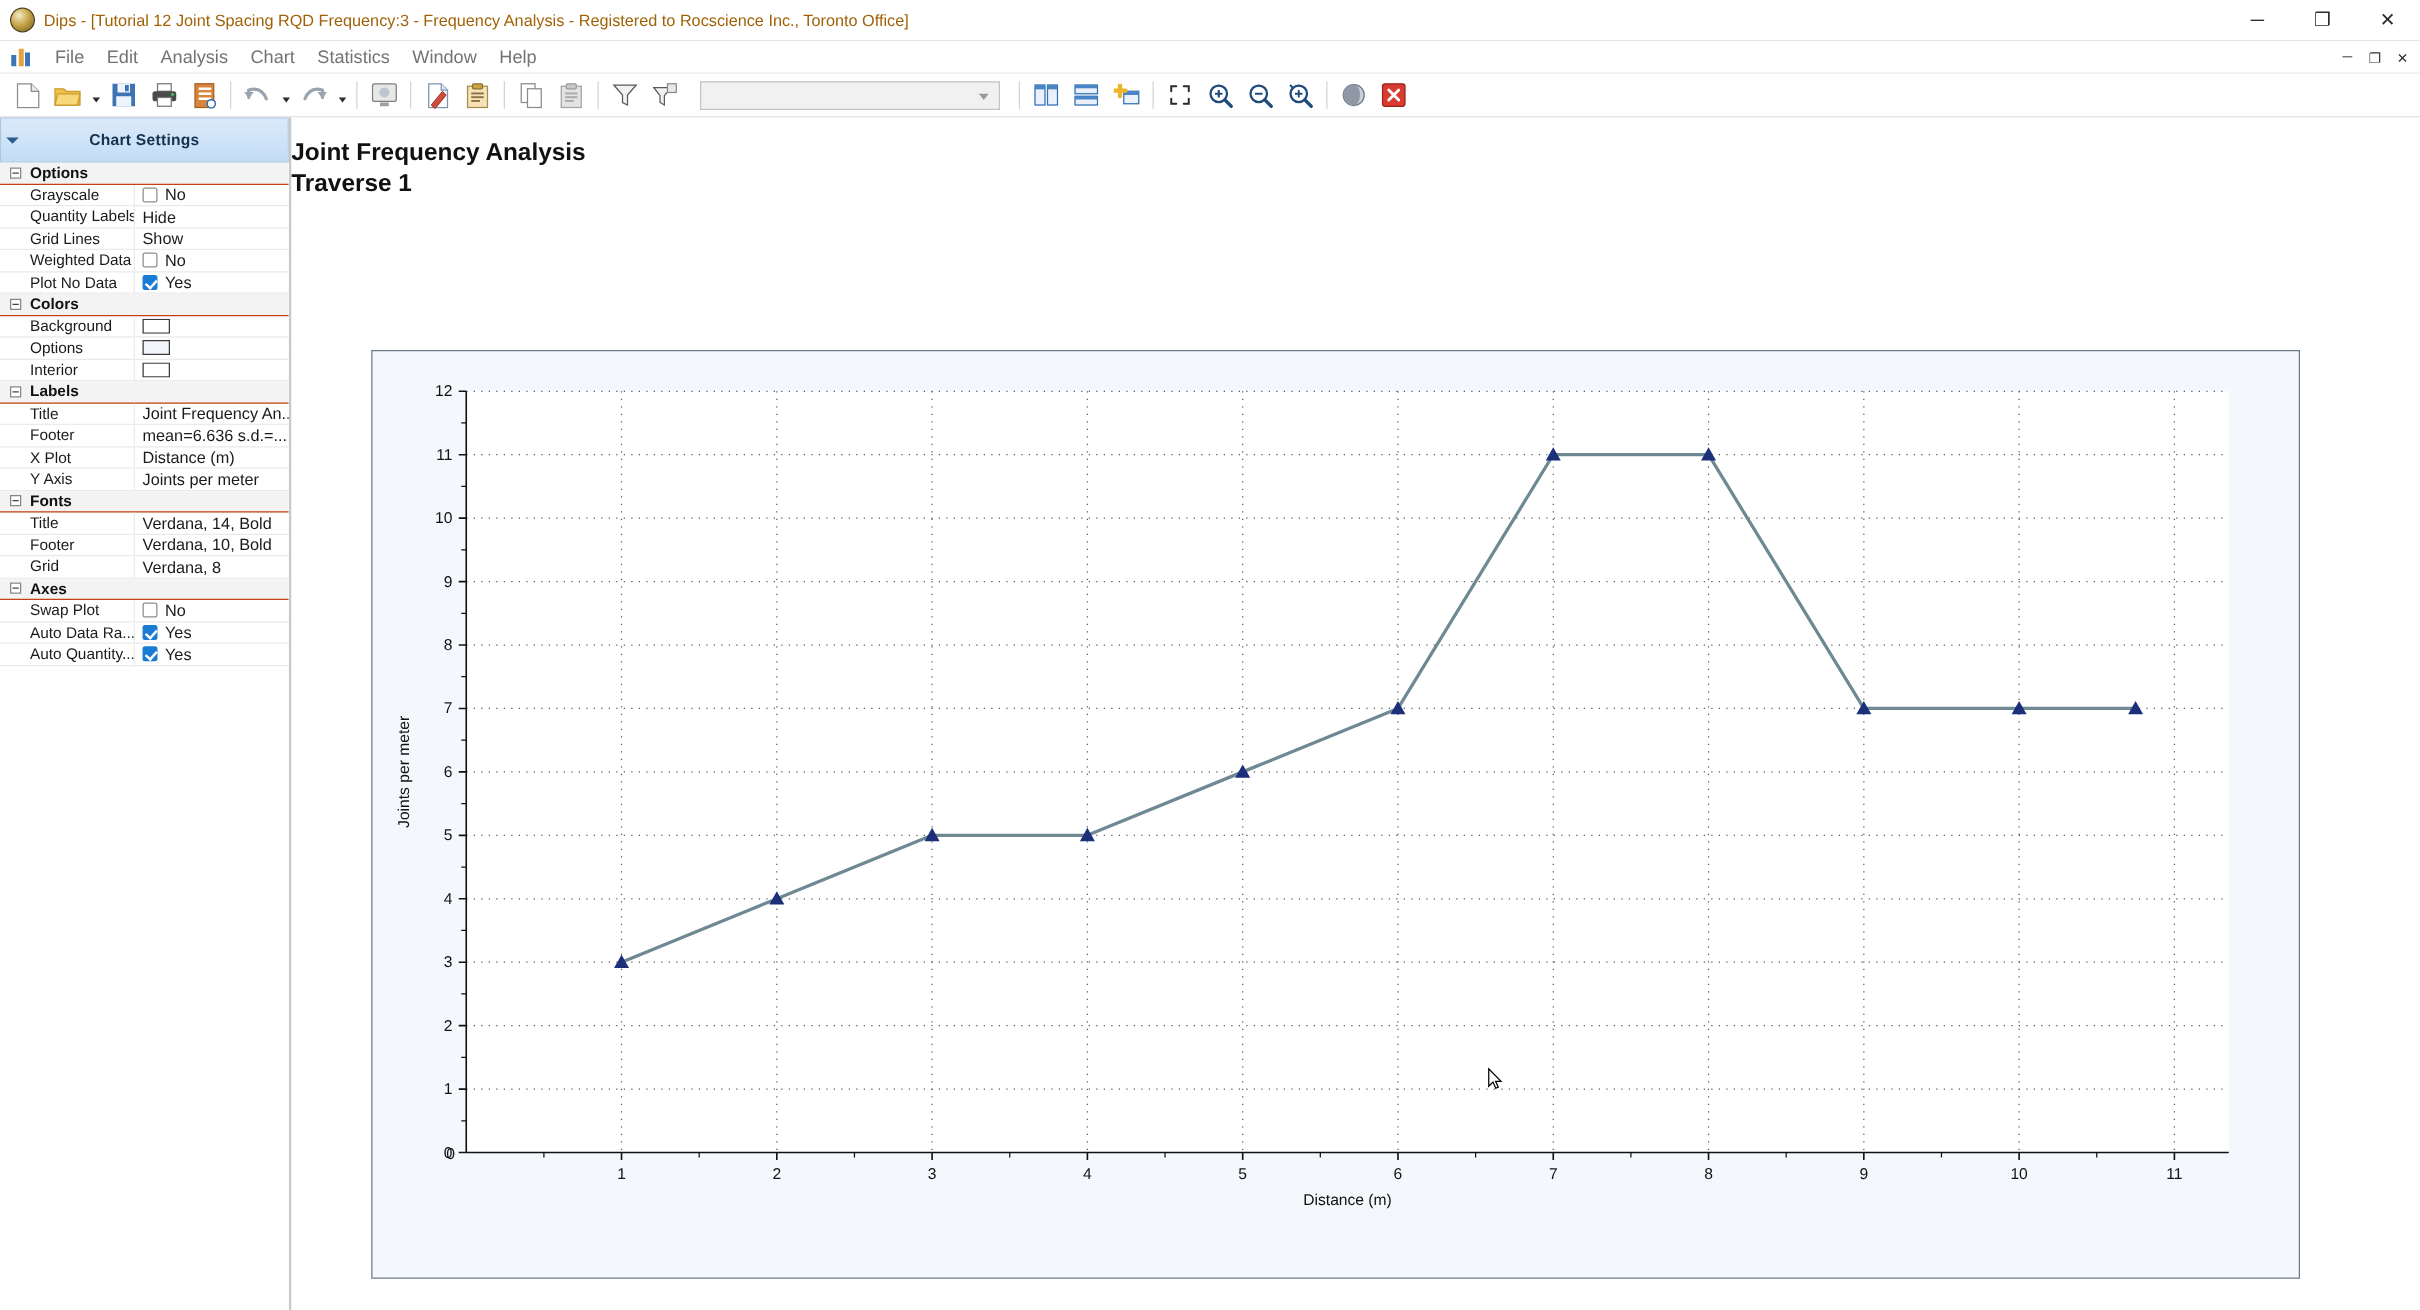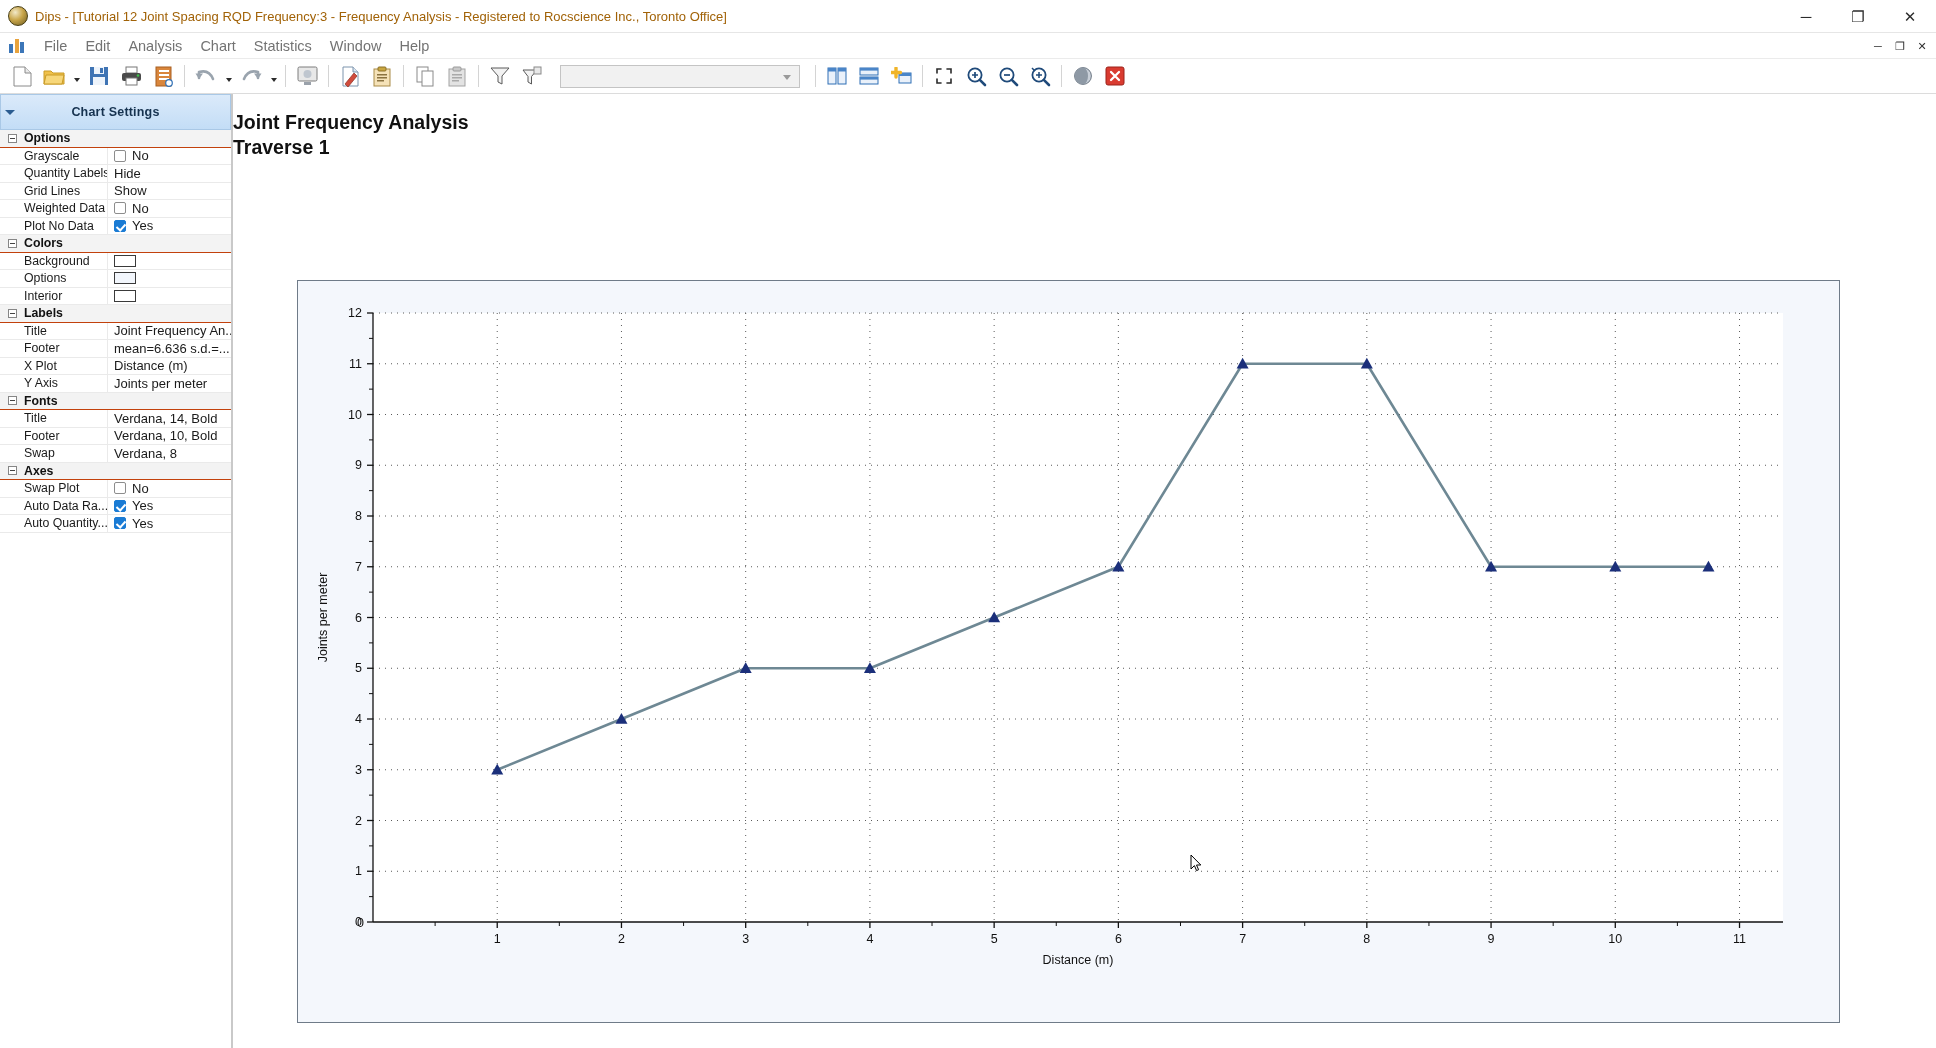--- a/index.html
+++ b/index.html
@@ -485,21 +485,21 @@
             <span>Verdana, 14, Bold</span>
           </div>
         </div>
         <div class="prop-row">
           <div class="prop-name">Footer</div>
           <div class="prop-val">
             <span>Verdana, 10, Bold</span>
           </div>
         </div>
         <div class="prop-row">
-          <div class="prop-name">Swap</div>
+          <div class="prop-name">Grid</div>
           <div class="prop-val">
             <span>Verdana, 8</span>
           </div>
         </div>
         <div class="grp-row">
           <div class="grp-box"></div>
           <div class="grp-label">Axes</div>
         </div>
         <div class="prop-row">
           <div class="prop-name">Swap Plot</div>

